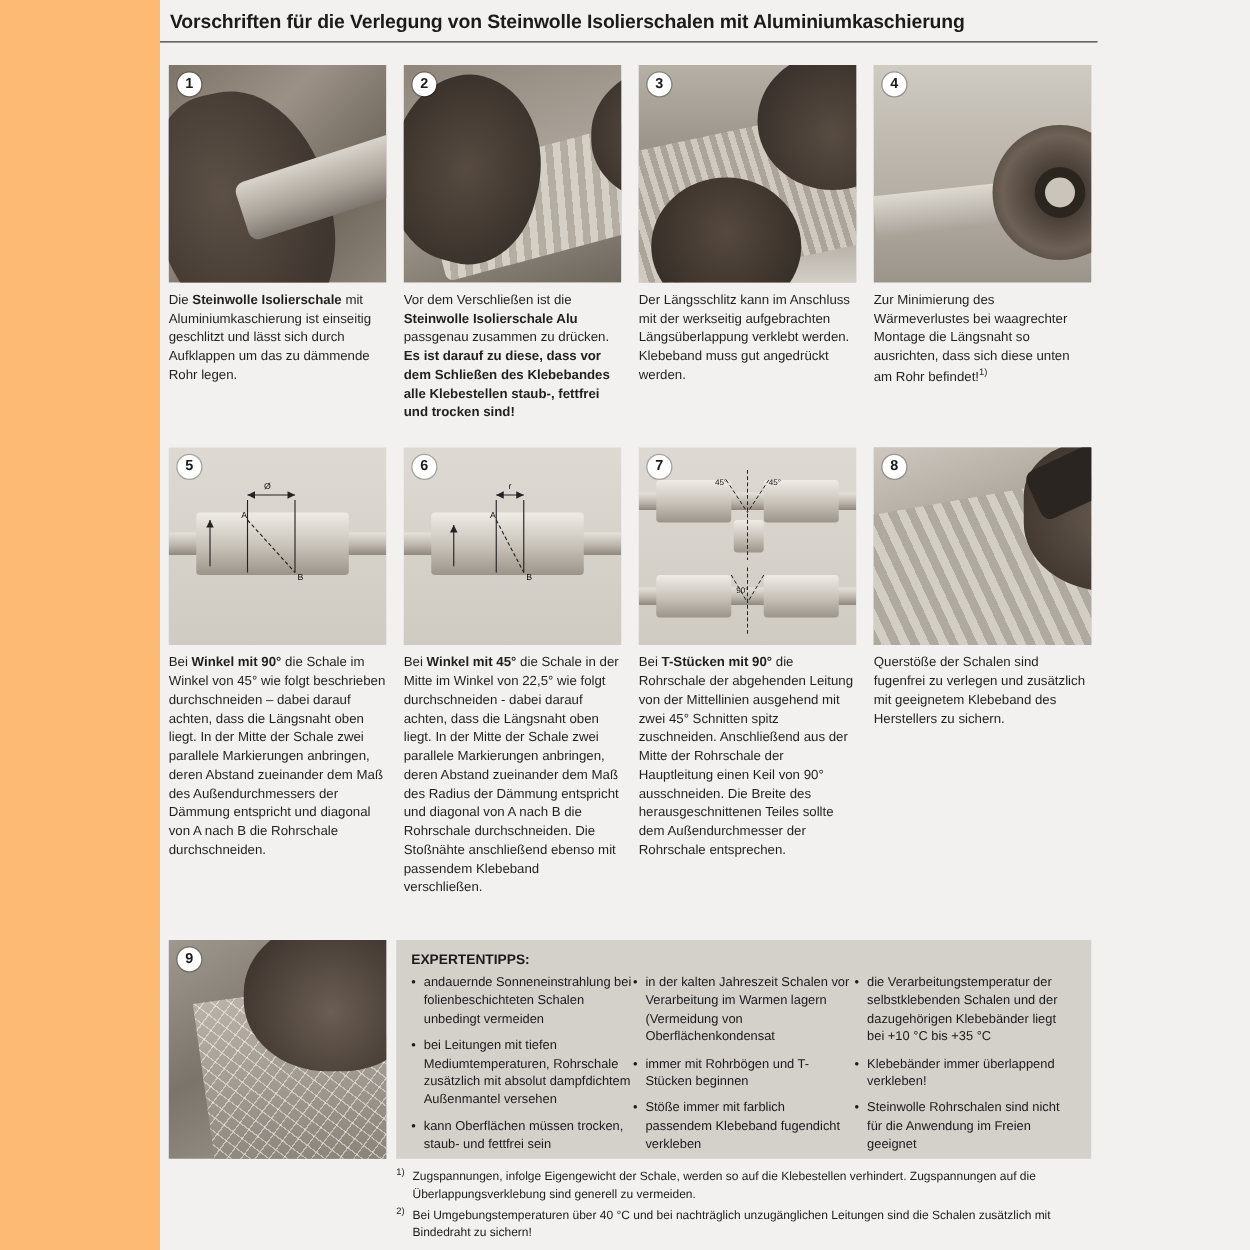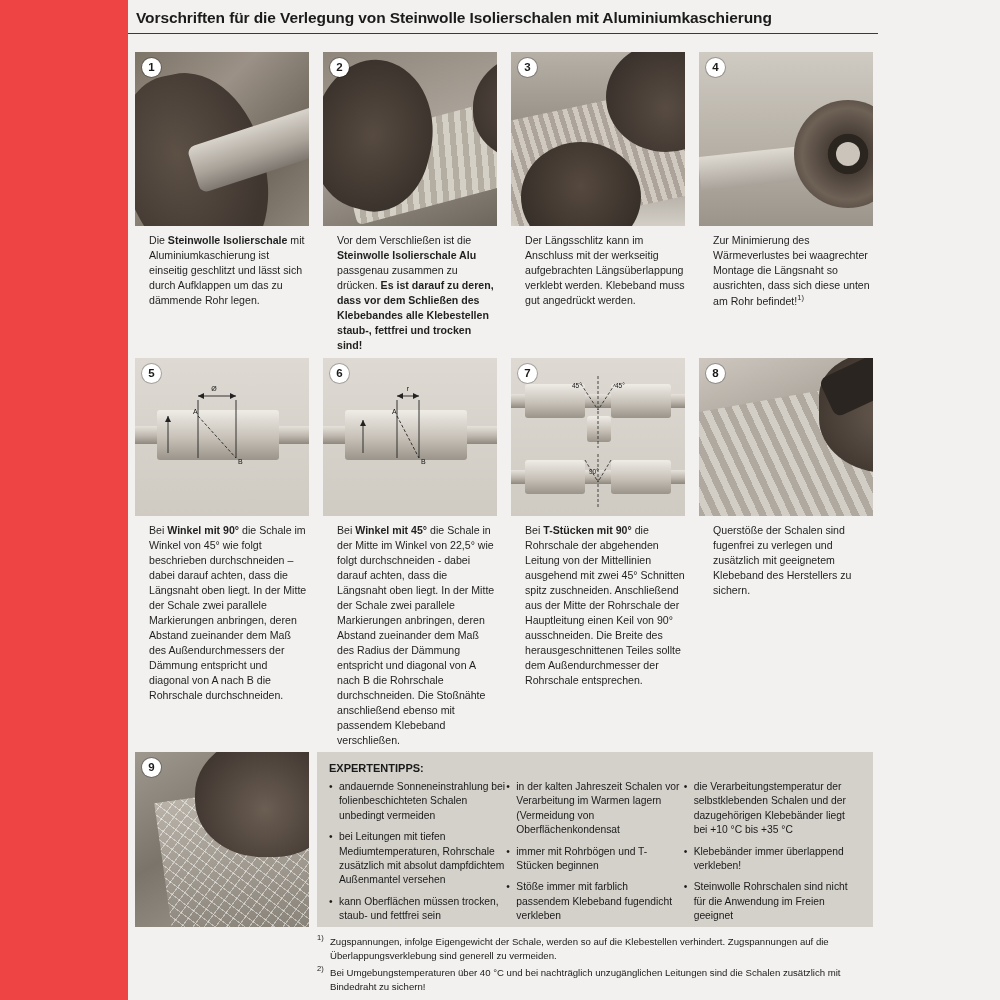--- a/index.html
+++ b/index.html
@@ -11,21 +11,21 @@
     width: 1000px;
     height: 1000px;
     font-family: "Liberation Sans", sans-serif;
     color: #1a1a1a;
     overflow: hidden;
   }
   .page {
     position: relative;
     width: 1000px;
     height: 1000px;
-    background: #ef4444;
+    background: #fdba74;
   }
   
   .sheet {
     position: absolute;
     left: 128px;
     top: 0px;
     width: 872px;
     height: 1000px;
     background: #f2f1ef;
   }
@@ -72,21 +72,20 @@
     text-align: center;
     z-index: 5;
     box-shadow: 0 0 0 1px rgba(0,0,0,0.25);
   }
   .cap {
     font-size: 10.6px;
     line-height: 1.42;
     color: #1f1f1f;
     margin-top: 7px;
     text-align: left;
-    margin-left: 14px;
   }
   .cap b { font-weight: bold; }
   .sup { font-size: 7.5px; vertical-align: super; }
 
   
   .pi { position:absolute; left:0; top:0; right:0; bottom:0; }
 
   .p1 { background:
       linear-gradient(135deg,#7d7468 0%,#9b9186 35%,#6f675c 70%,#8d857a 100%); }
   .p1 .hand { position:absolute; left:-10px; top:20px; width:140px; height:200px;
@@ -224,21 +223,21 @@
   <div class="cell" style="left:323px; top:52px; width:174px;">
     <div class="photo" style="height:174px;">
       <div class="pi p2">
         <div class="foil"></div>
           <div class="hand2"></div>
           <div class="hand3"></div>
       </div>
       <div class="num">2</div>
     </div>
     <div class="cap">
-      Vor dem Verschließen ist die <b>Steinwolle Isolierschale Alu</b> passgenau zusammen zu drücken. <b>Es ist darauf zu deren, dass vor dem Schließen des Klebebandes alle Klebestellen staub-, fettfrei und trocken sind!</b>
+      Vor dem Verschließen ist die <b>Steinwolle Isolierschale Alu</b> passgenau zusammen zu drücken. <b>Es ist darauf zu diese, dass vor dem Schließen des Klebebandes alle Klebestellen staub-, fettfrei und trocken sind!</b>
     </div>
   </div>
 
   <div class="cell" style="left:511px; top:52px; width:174px;">
     <div class="photo" style="height:174px;">
       <div class="pi p3">
         <div class="tube"></div>
           <div class="h1"></div>
           <div class="h2"></div>
       </div>

